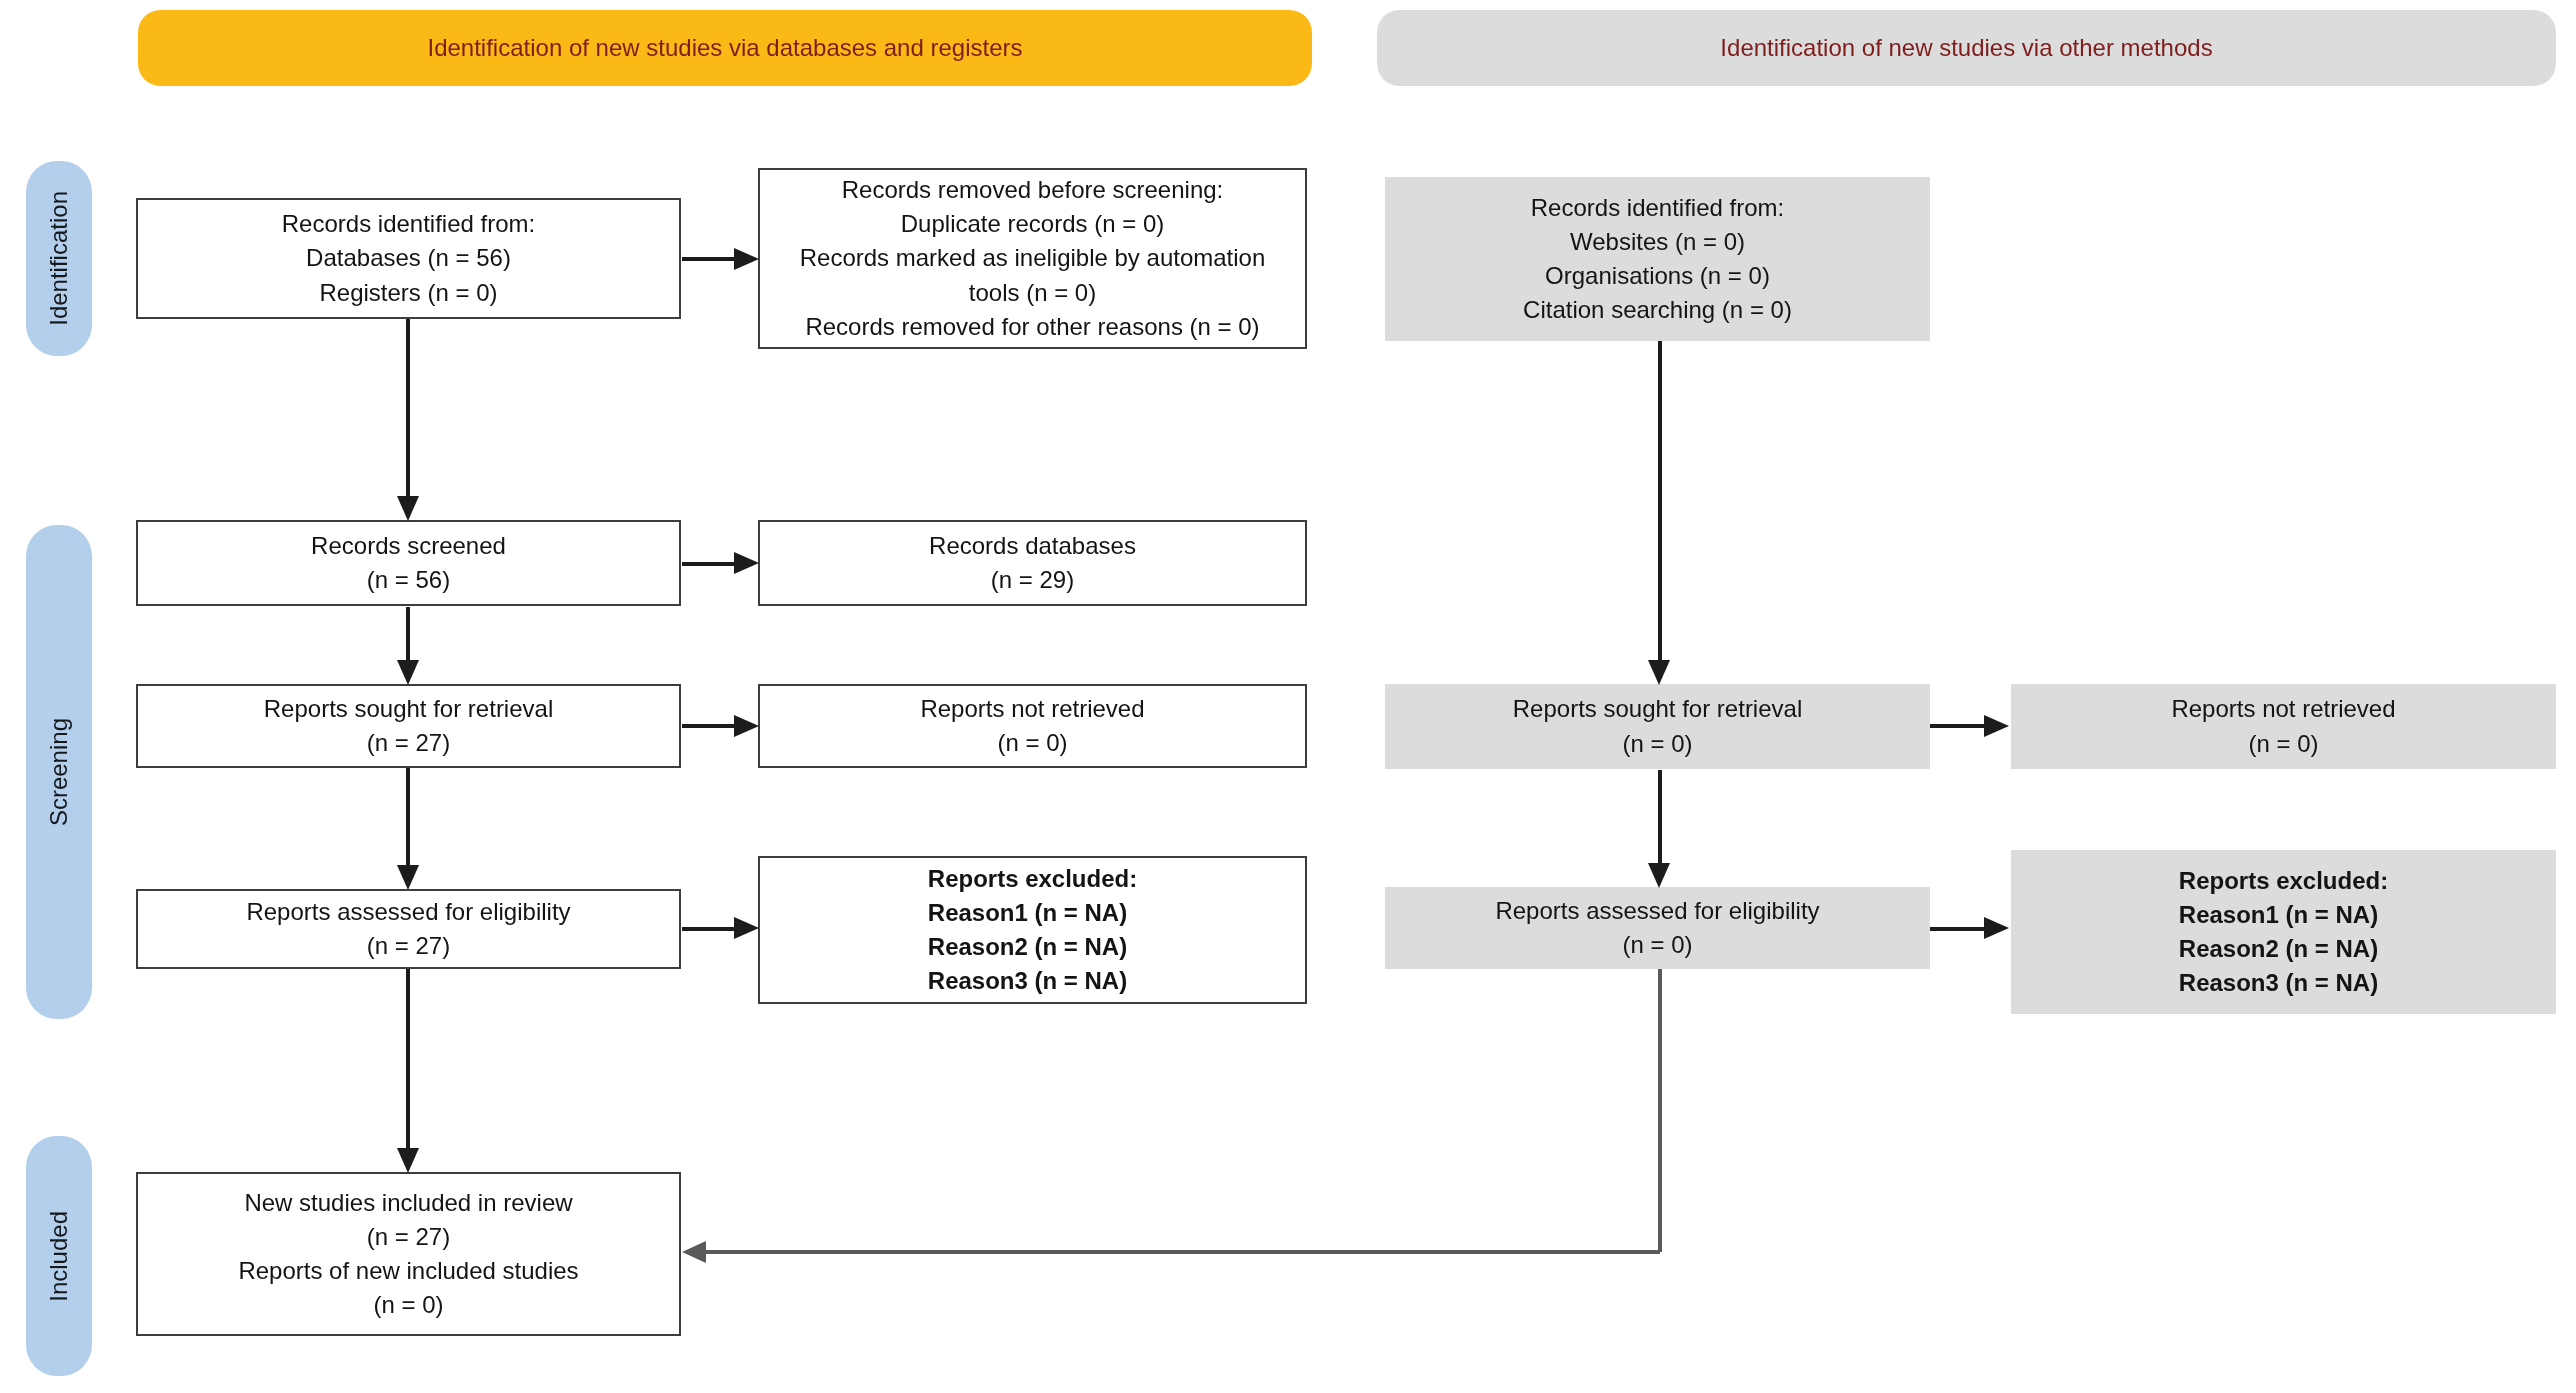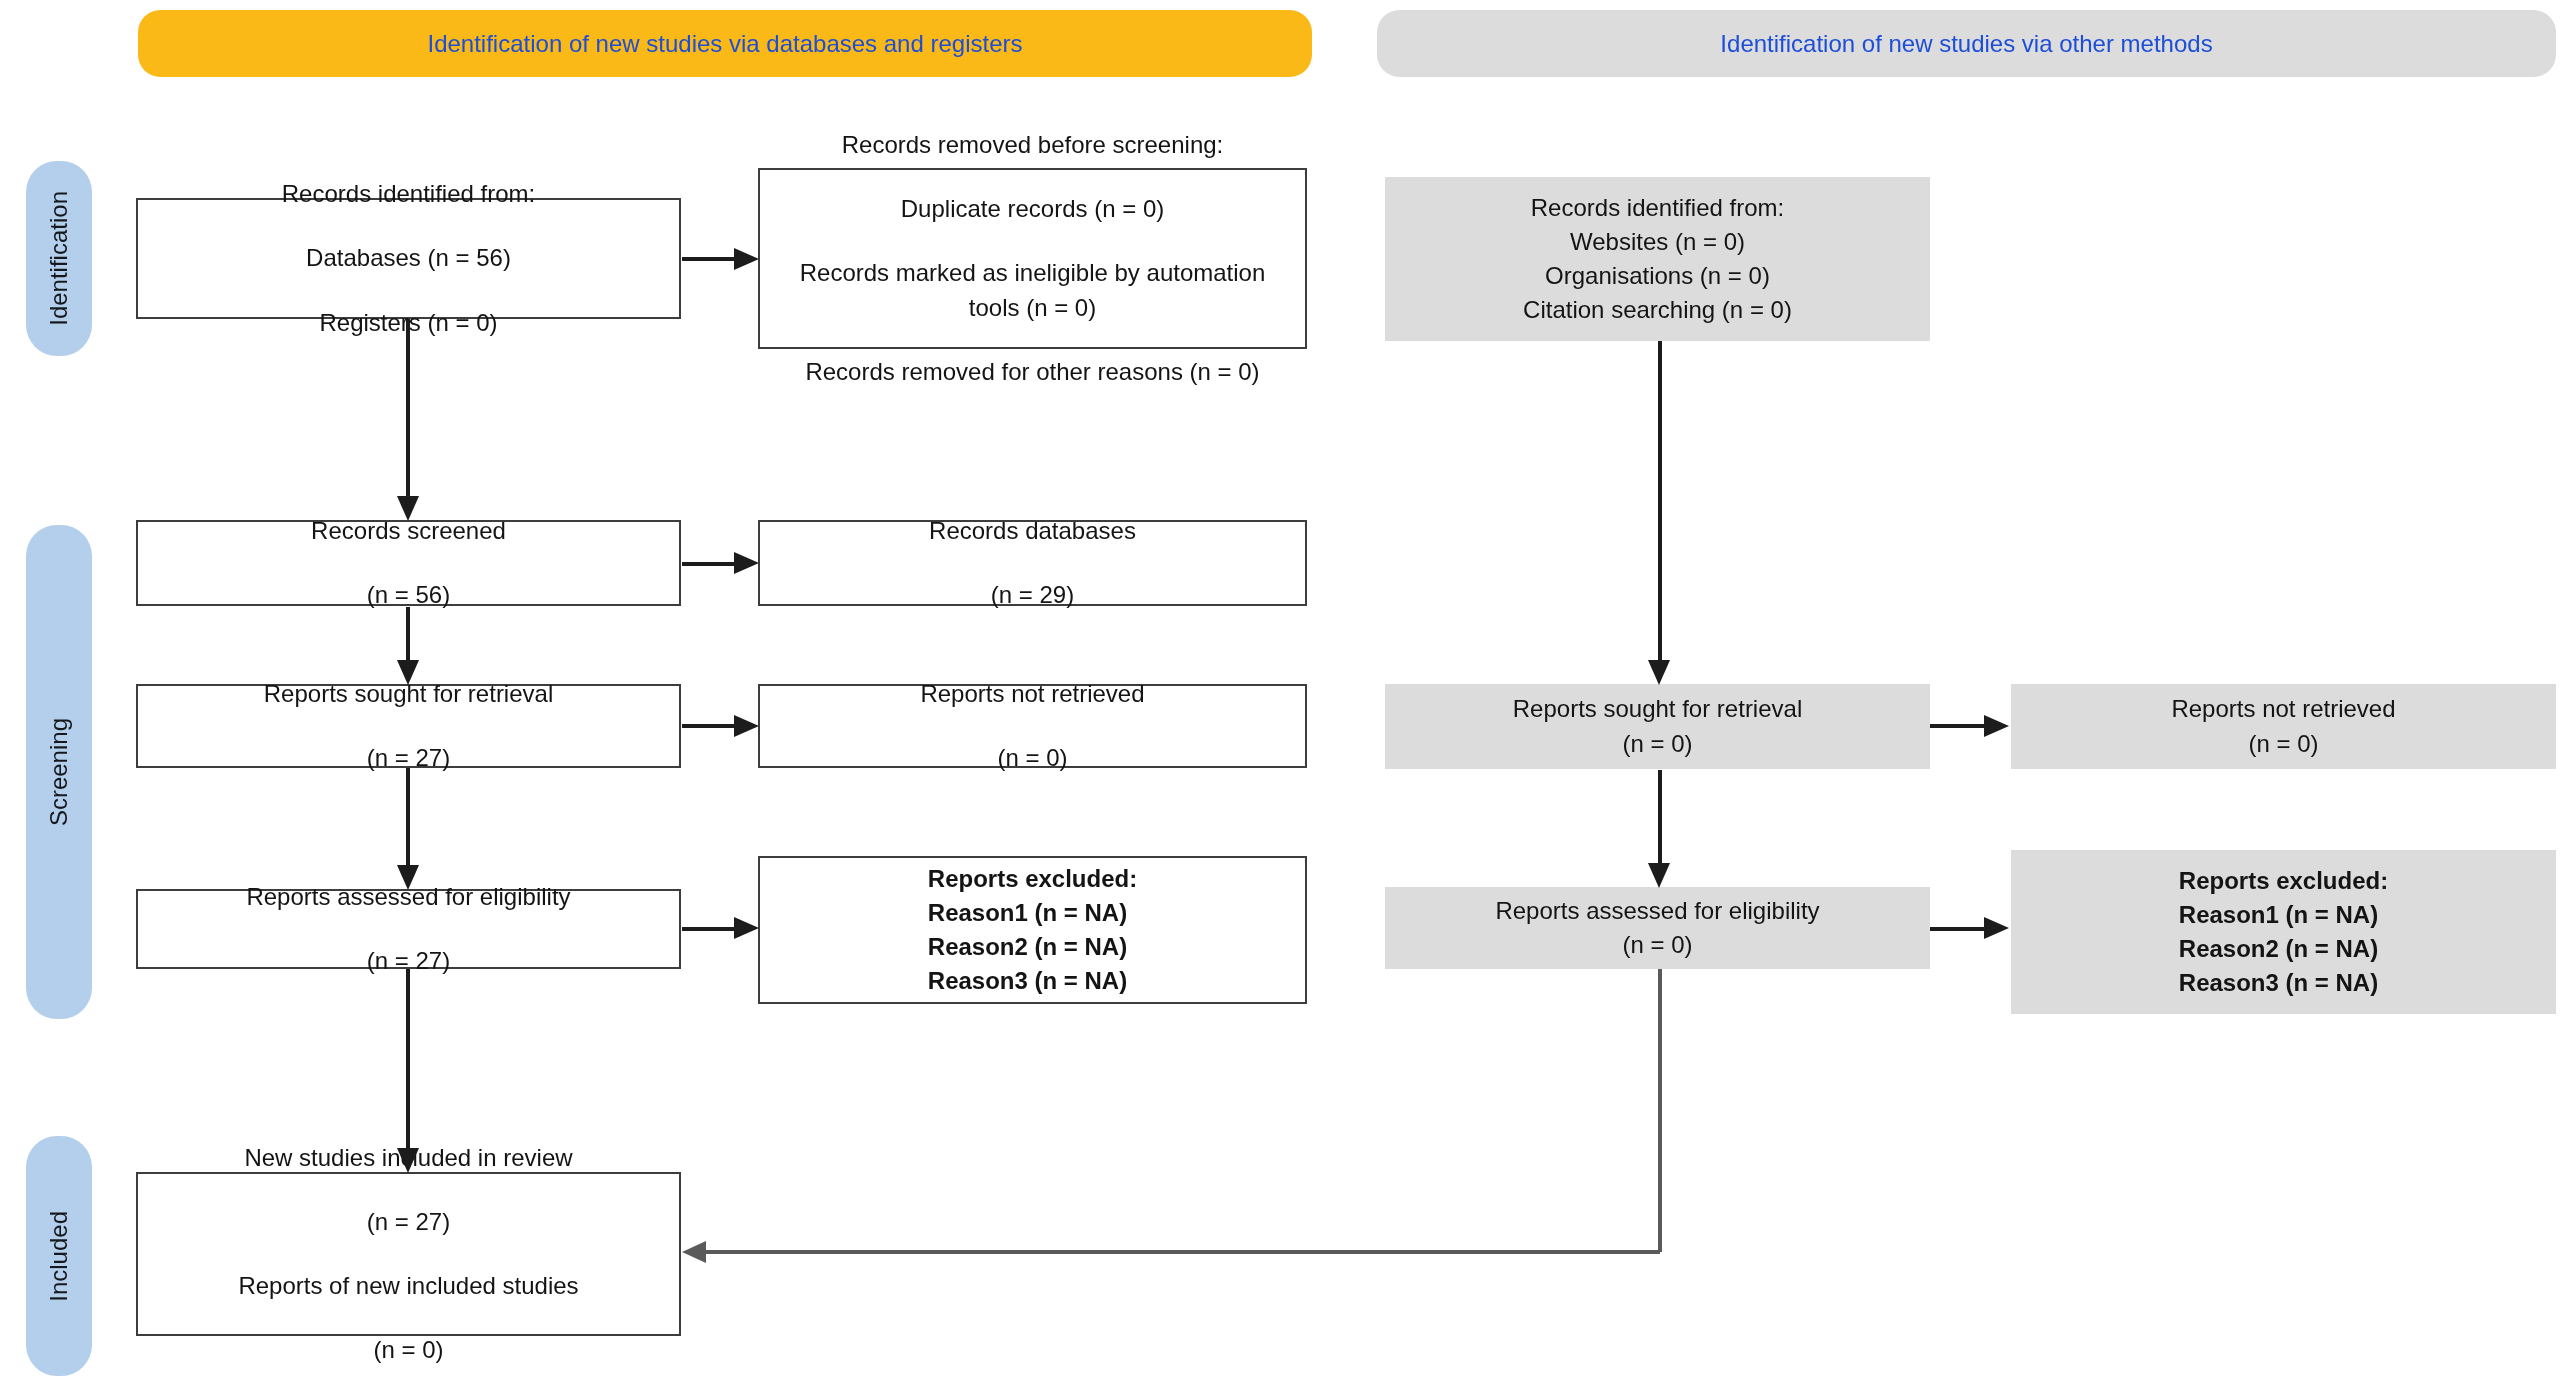--- a/index.html
+++ b/index.html
@@ -17,26 +17,26 @@
   .canvas {
     position:relative;
     width:2576px; height:1394px;
     background:#ffffff;
     font-family:"Liberation Sans","DejaVu Sans",sans-serif;
     color:var(--text);
     overflow:hidden;
   }
   .col-header {
     position:absolute;
-    height:67px;
+    height:76px;
     border-radius:22.4px;
     display:flex; align-items:center; justify-content:center;
     font-size:24px;
     text-align:center;
-    color:#1d4ed8;
+    color:#7f1d1d;
   }
   .col-header.orange { background:var(--header-databases); }
   .col-header.gray { background:var(--header-other); }
   .pill {
     position:absolute;
     width:66px;
     background:var(--stage-pill);
     border-radius:31px;
     display:flex; align-items:center; justify-content:center;
   }
@@ -49,21 +49,21 @@
   }
   .box {
     position:absolute;
     display:flex; flex-direction:column;
     align-items:center; justify-content:center;
     text-align:center;
     font-size:24px;
     line-height:1.42;
     padding:5.2px 17.3px;
   }
-  .box.white { background:#ffffff; border:2.6px solid var(--box-border);gap:30px; }
+  .box.white { background:#ffffff; border:2.6px solid var(--box-border); }
   .box.grayfill { background:var(--box-gray); border:none; }
   .box .ln { display:block; }
   .lines-left { display:inline-block; text-align:left; }
   .lines-left .ln { display:block;font-weight:bold; }
   .shaft { position:absolute; background:var(--arrow); }
   .shaft.elbow { background:var(--arrow-elbow); }
   .head-right {
     position:absolute; width:0; height:0;
     border-top:11.2px solid transparent;
     border-bottom:11.2px solid transparent;

